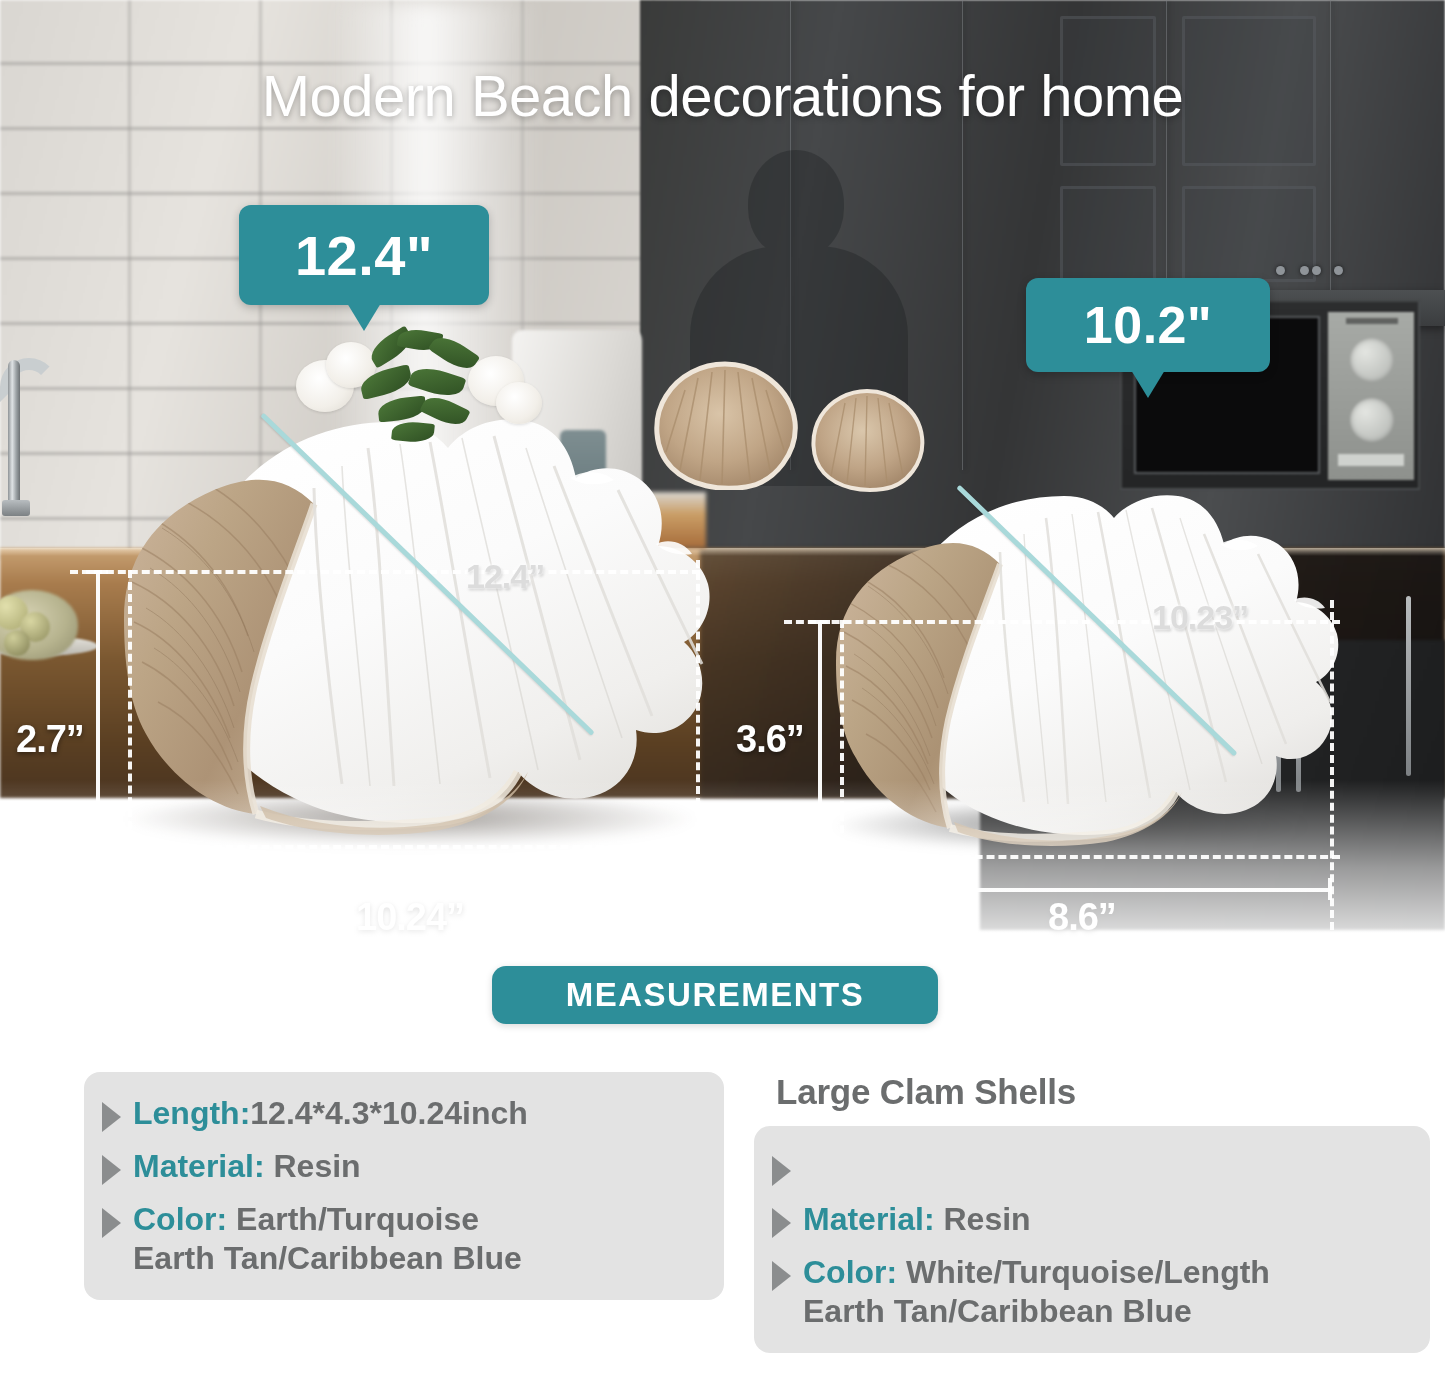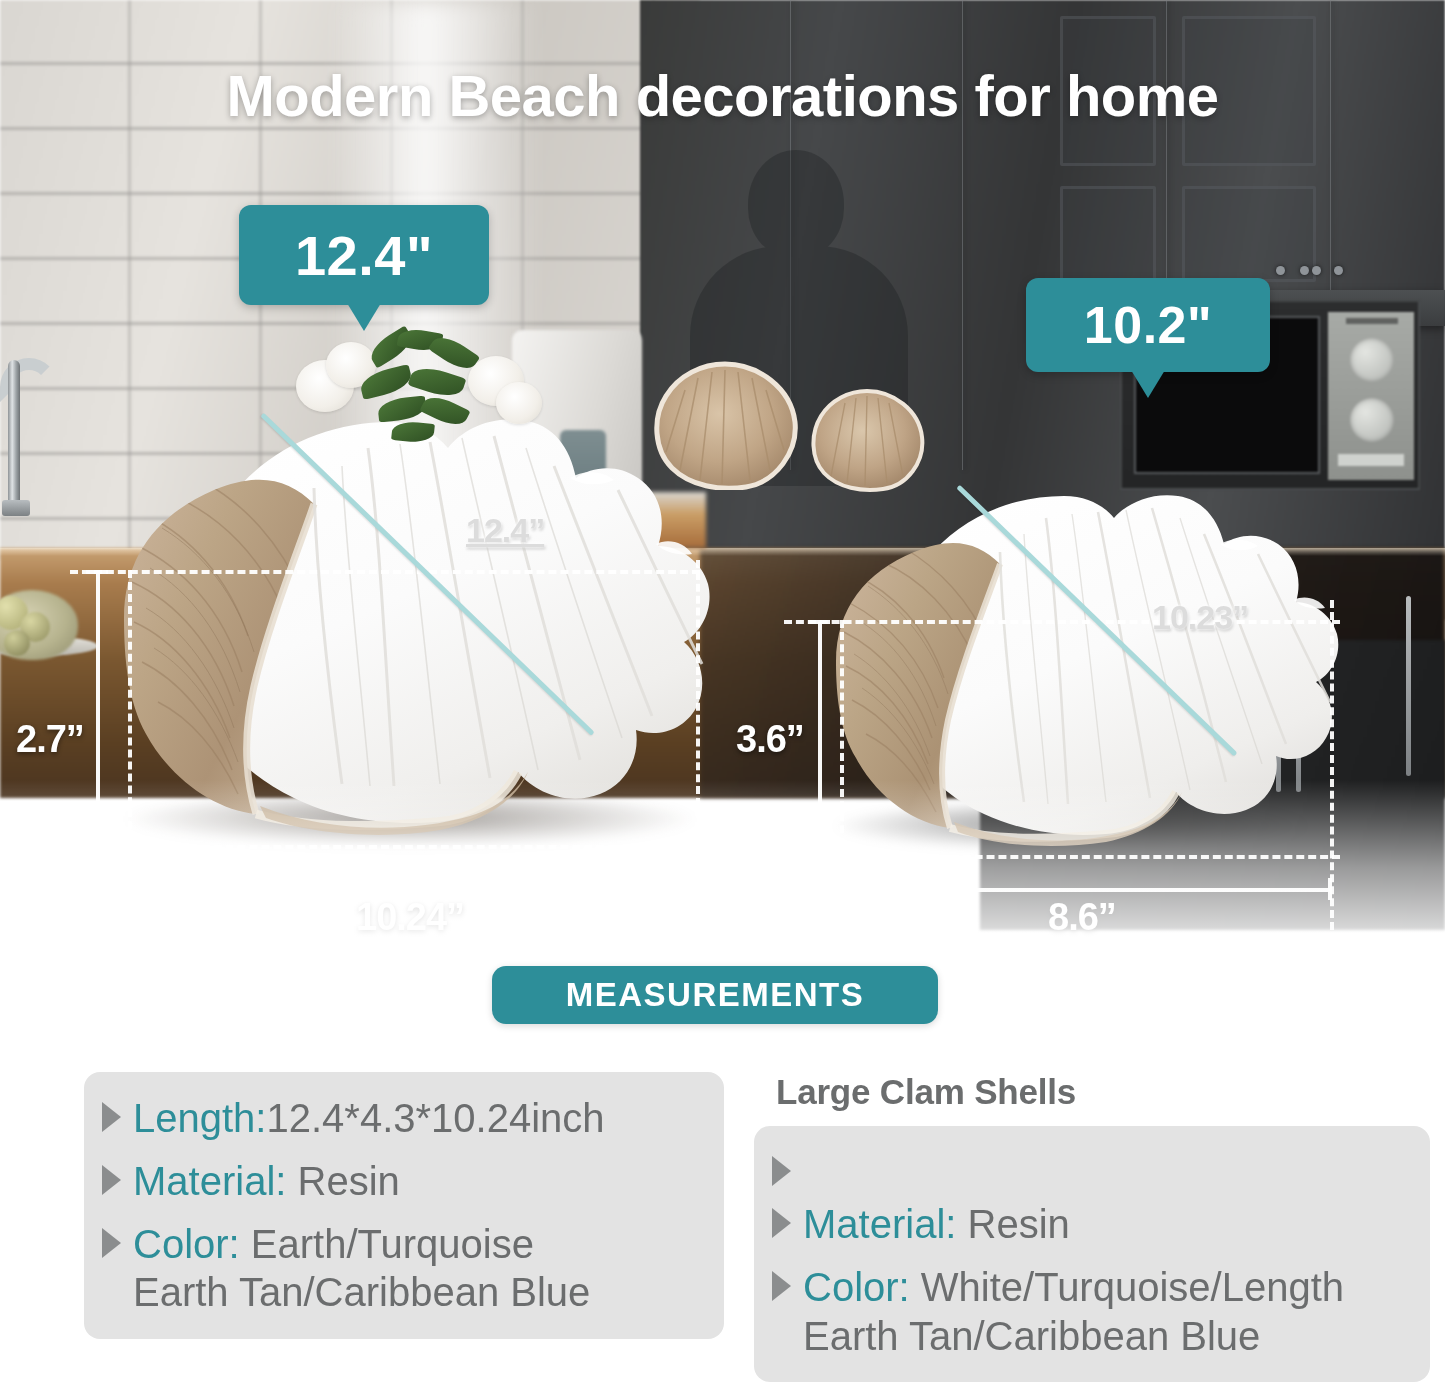--- a/index.html
+++ b/index.html
@@ -220,21 +220,21 @@
     transform: translateX(-50%);
     border-left: 17px solid transparent;
     border-right: 17px solid transparent;
     border-top: 28px solid var(--teal);
   }
 
   
   .title {
     position: absolute; left: 0; top: 62px; width: 1445px;
     text-align: center;
-    font-size: 58px; font-weight: bold; color: #ffffff;
+    font-size: 58px; font-weight: normal; color: #ffffff;
     letter-spacing: -0.5px;
     text-shadow: 0 2px 6px rgba(0,0,0,.30);
   }
 
   
   .dim-dash-h {
     position: absolute; height: 0;
     border-top: 4px dashed rgba(255,255,255,.95);
   }
   .dim-dash-v {
@@ -298,21 +298,21 @@
     margin-bottom: 14px;
   }
   .spec-row:last-child { margin-bottom: 0; }
   .tri {
     flex: 0 0 auto; margin-top: 8px;
     width: 0; height: 0;
     border-top: 15px solid transparent;
     border-bottom: 15px solid transparent;
     border-left: 19px solid #8b8d8e;
   }
-  .spec-text { font-size: 40px; font-weight: normal; color: #6b6d6e; line-height: 1.22; }
+  .spec-text { font-size: 32px; font-weight: bold; color: #6b6d6e; line-height: 1.22; }
   .k { color: var(--teal); }
 </style>
 </head>
 <body>
 
 <div class="page" style="--teal:#2d8e99;">
 
   <div class="photo">
 
     <div class="bg-tile"></div>
@@ -616,21 +616,21 @@
 
     <div class="dim-dash-v" style="left:128px;top:570px;height:355px;"></div>
     <div class="dim-dash-v" style="left:696px;top:560px;height:365px;"></div>
 
     <div class="dim-solid-h" style="left:128px;top:888px;width:570px;"></div>
     <div class="cap-h" style="left:128px;top:878px;"></div>
     <div class="cap-h" style="left:694px;top:878px;"></div>
     <div class="dim-label" style="left:356px;top:896px;">10.24”</div>
 
     <div class="diag-line" style="left: 262px; top: 412px; width: 460px; transform: rotate(44deg); background: rgb(169, 217, 218);"></div>
-    <div class="diag-label" style="left:466px;top:511px;text-decoration:underline;">12.4”</div>
+    <div class="diag-label" style="left:466px;top:557px;">12.4”</div>
 
     <div class="dim-dash-h" style="left:784px;top:620px;width:556px;"></div>
     <div class="dim-dash-h" style="left:784px;top:855px;width:556px;"></div>
     <div class="dim-solid-v" style="left:818px;top:622px;height:233px;"></div>
     <div class="cap-v" style="left:808px;top:620px;"></div>
     <div class="cap-v" style="left:808px;top:853px;"></div>
     <div class="dim-label" style="left:736px;top:718px;">3.6”</div>
     <div class="dim-dash-v" style="left:840px;top:620px;height:310px;"></div>
     <div class="dim-dash-v" style="left:1330px;top:600px;height:330px;"></div>
     <div class="dim-solid-h" style="left:840px;top:888px;width:492px;"></div>

